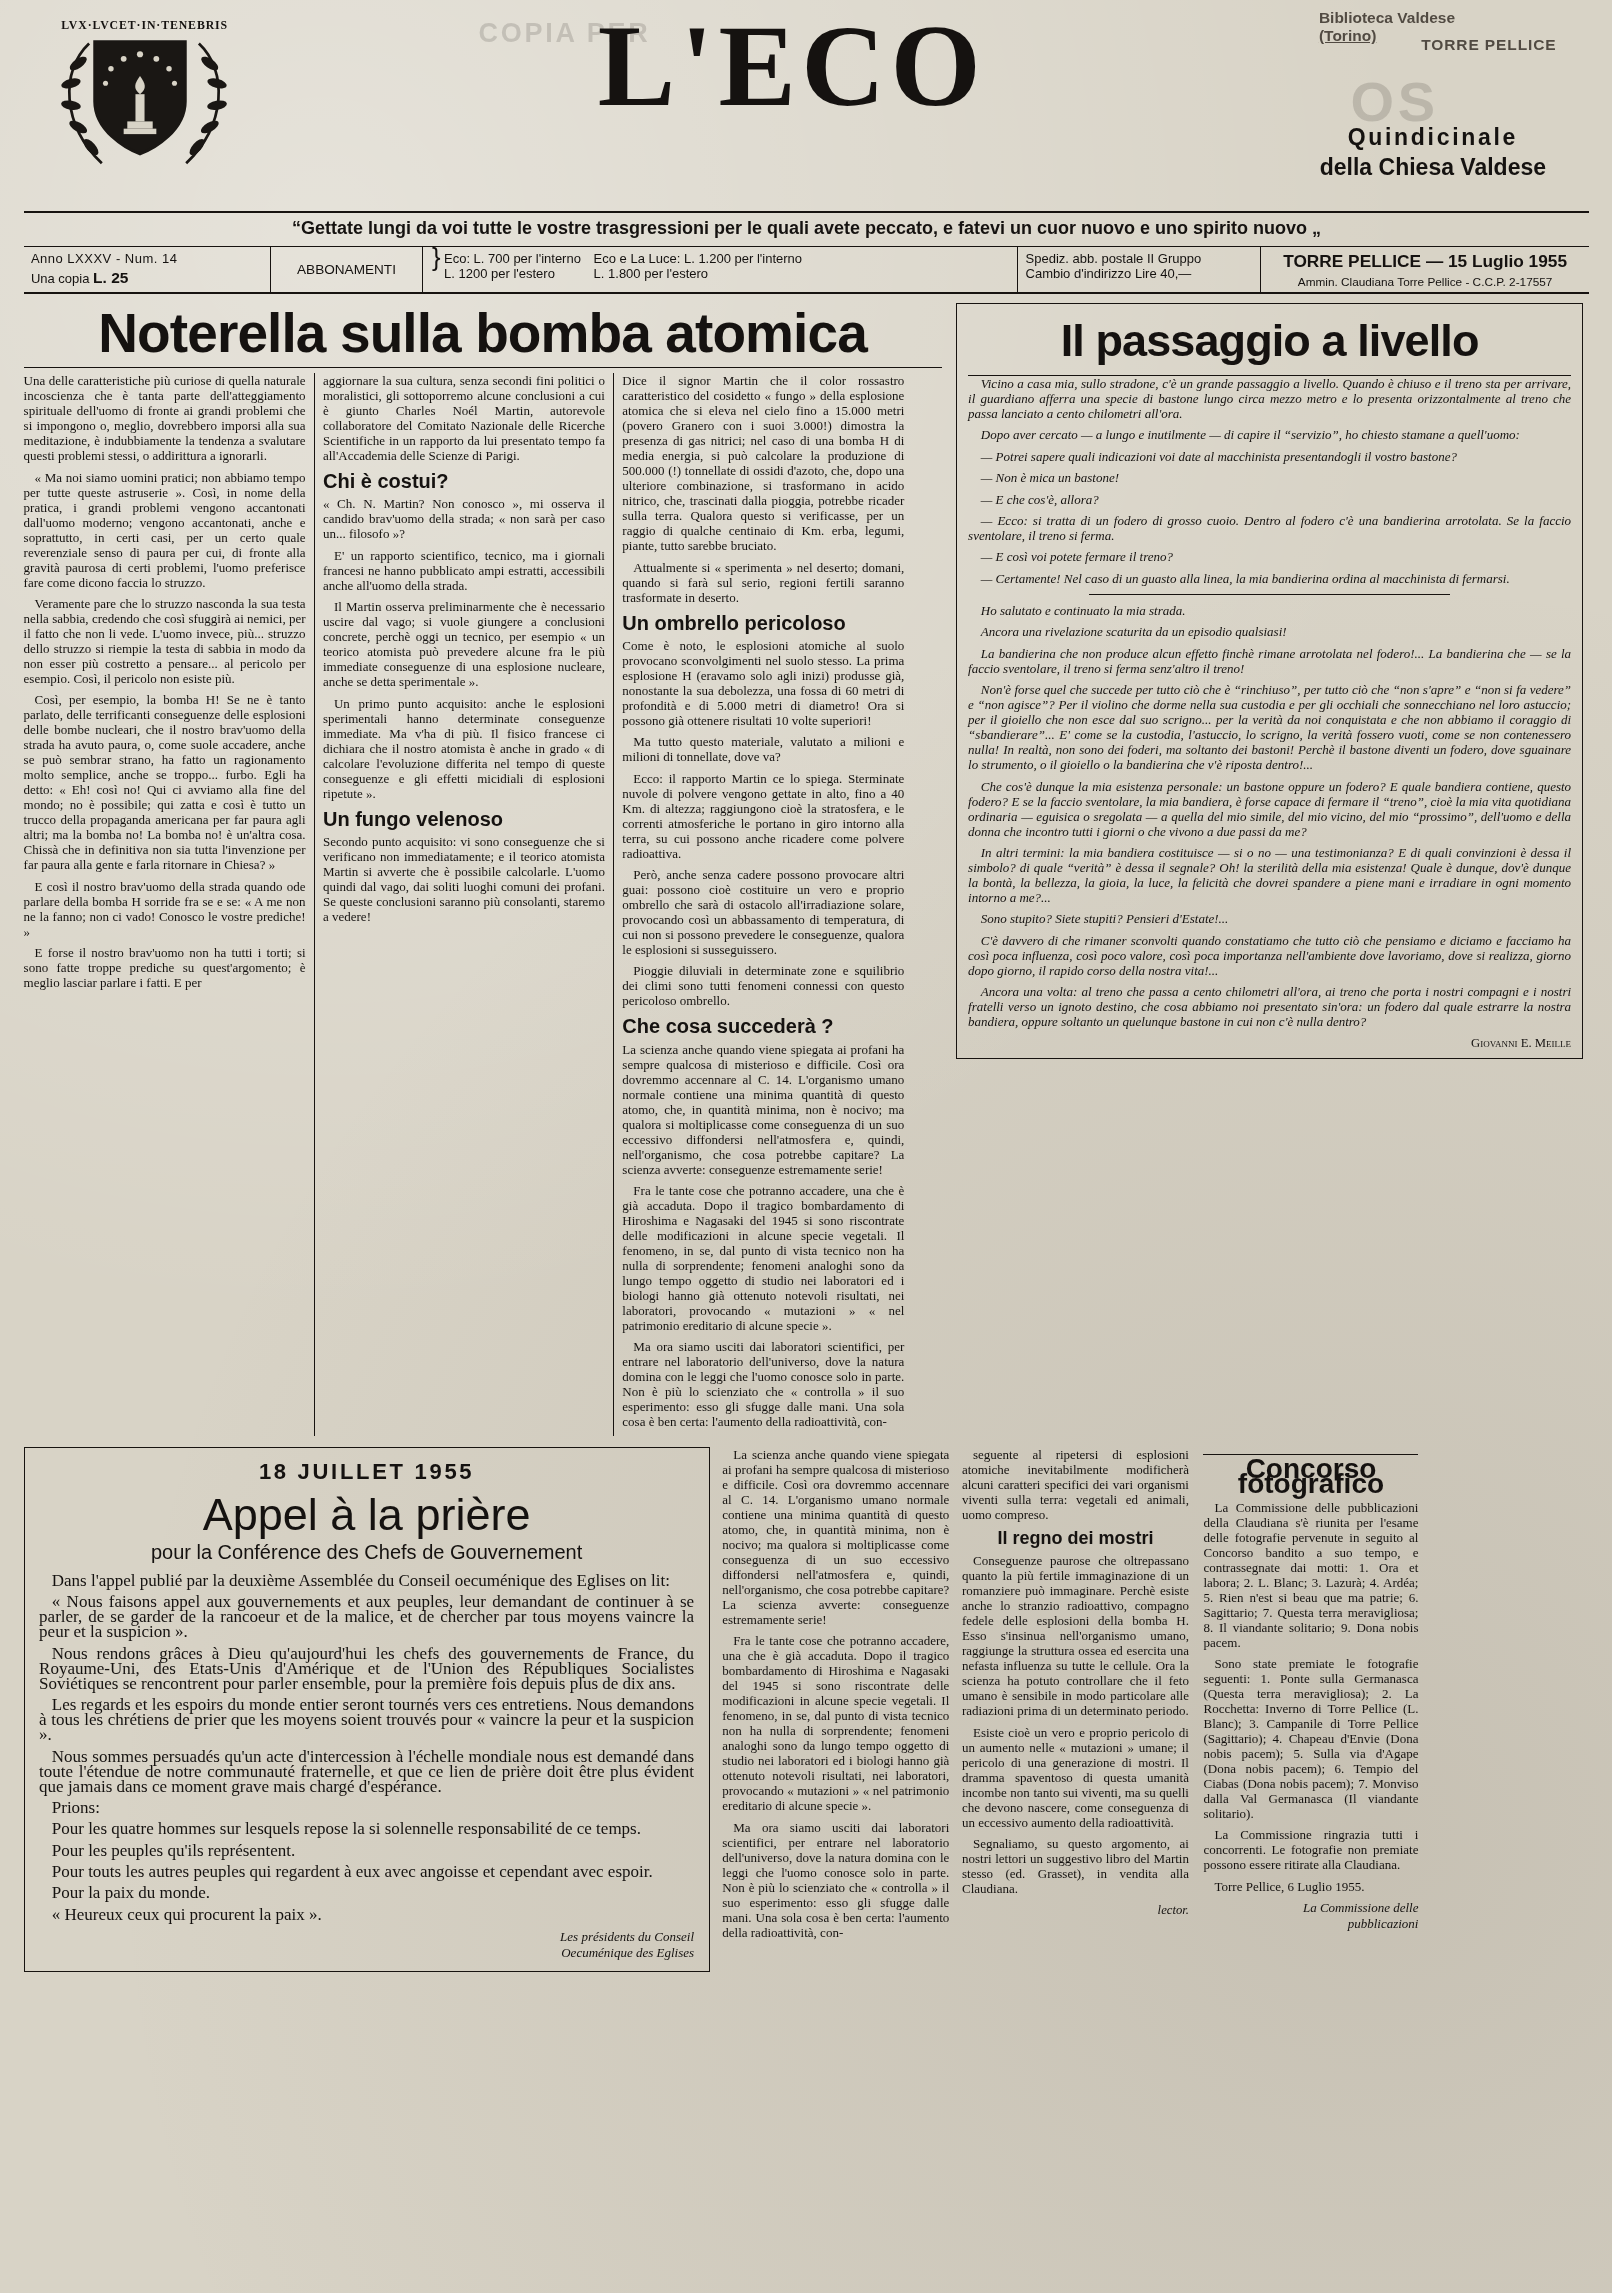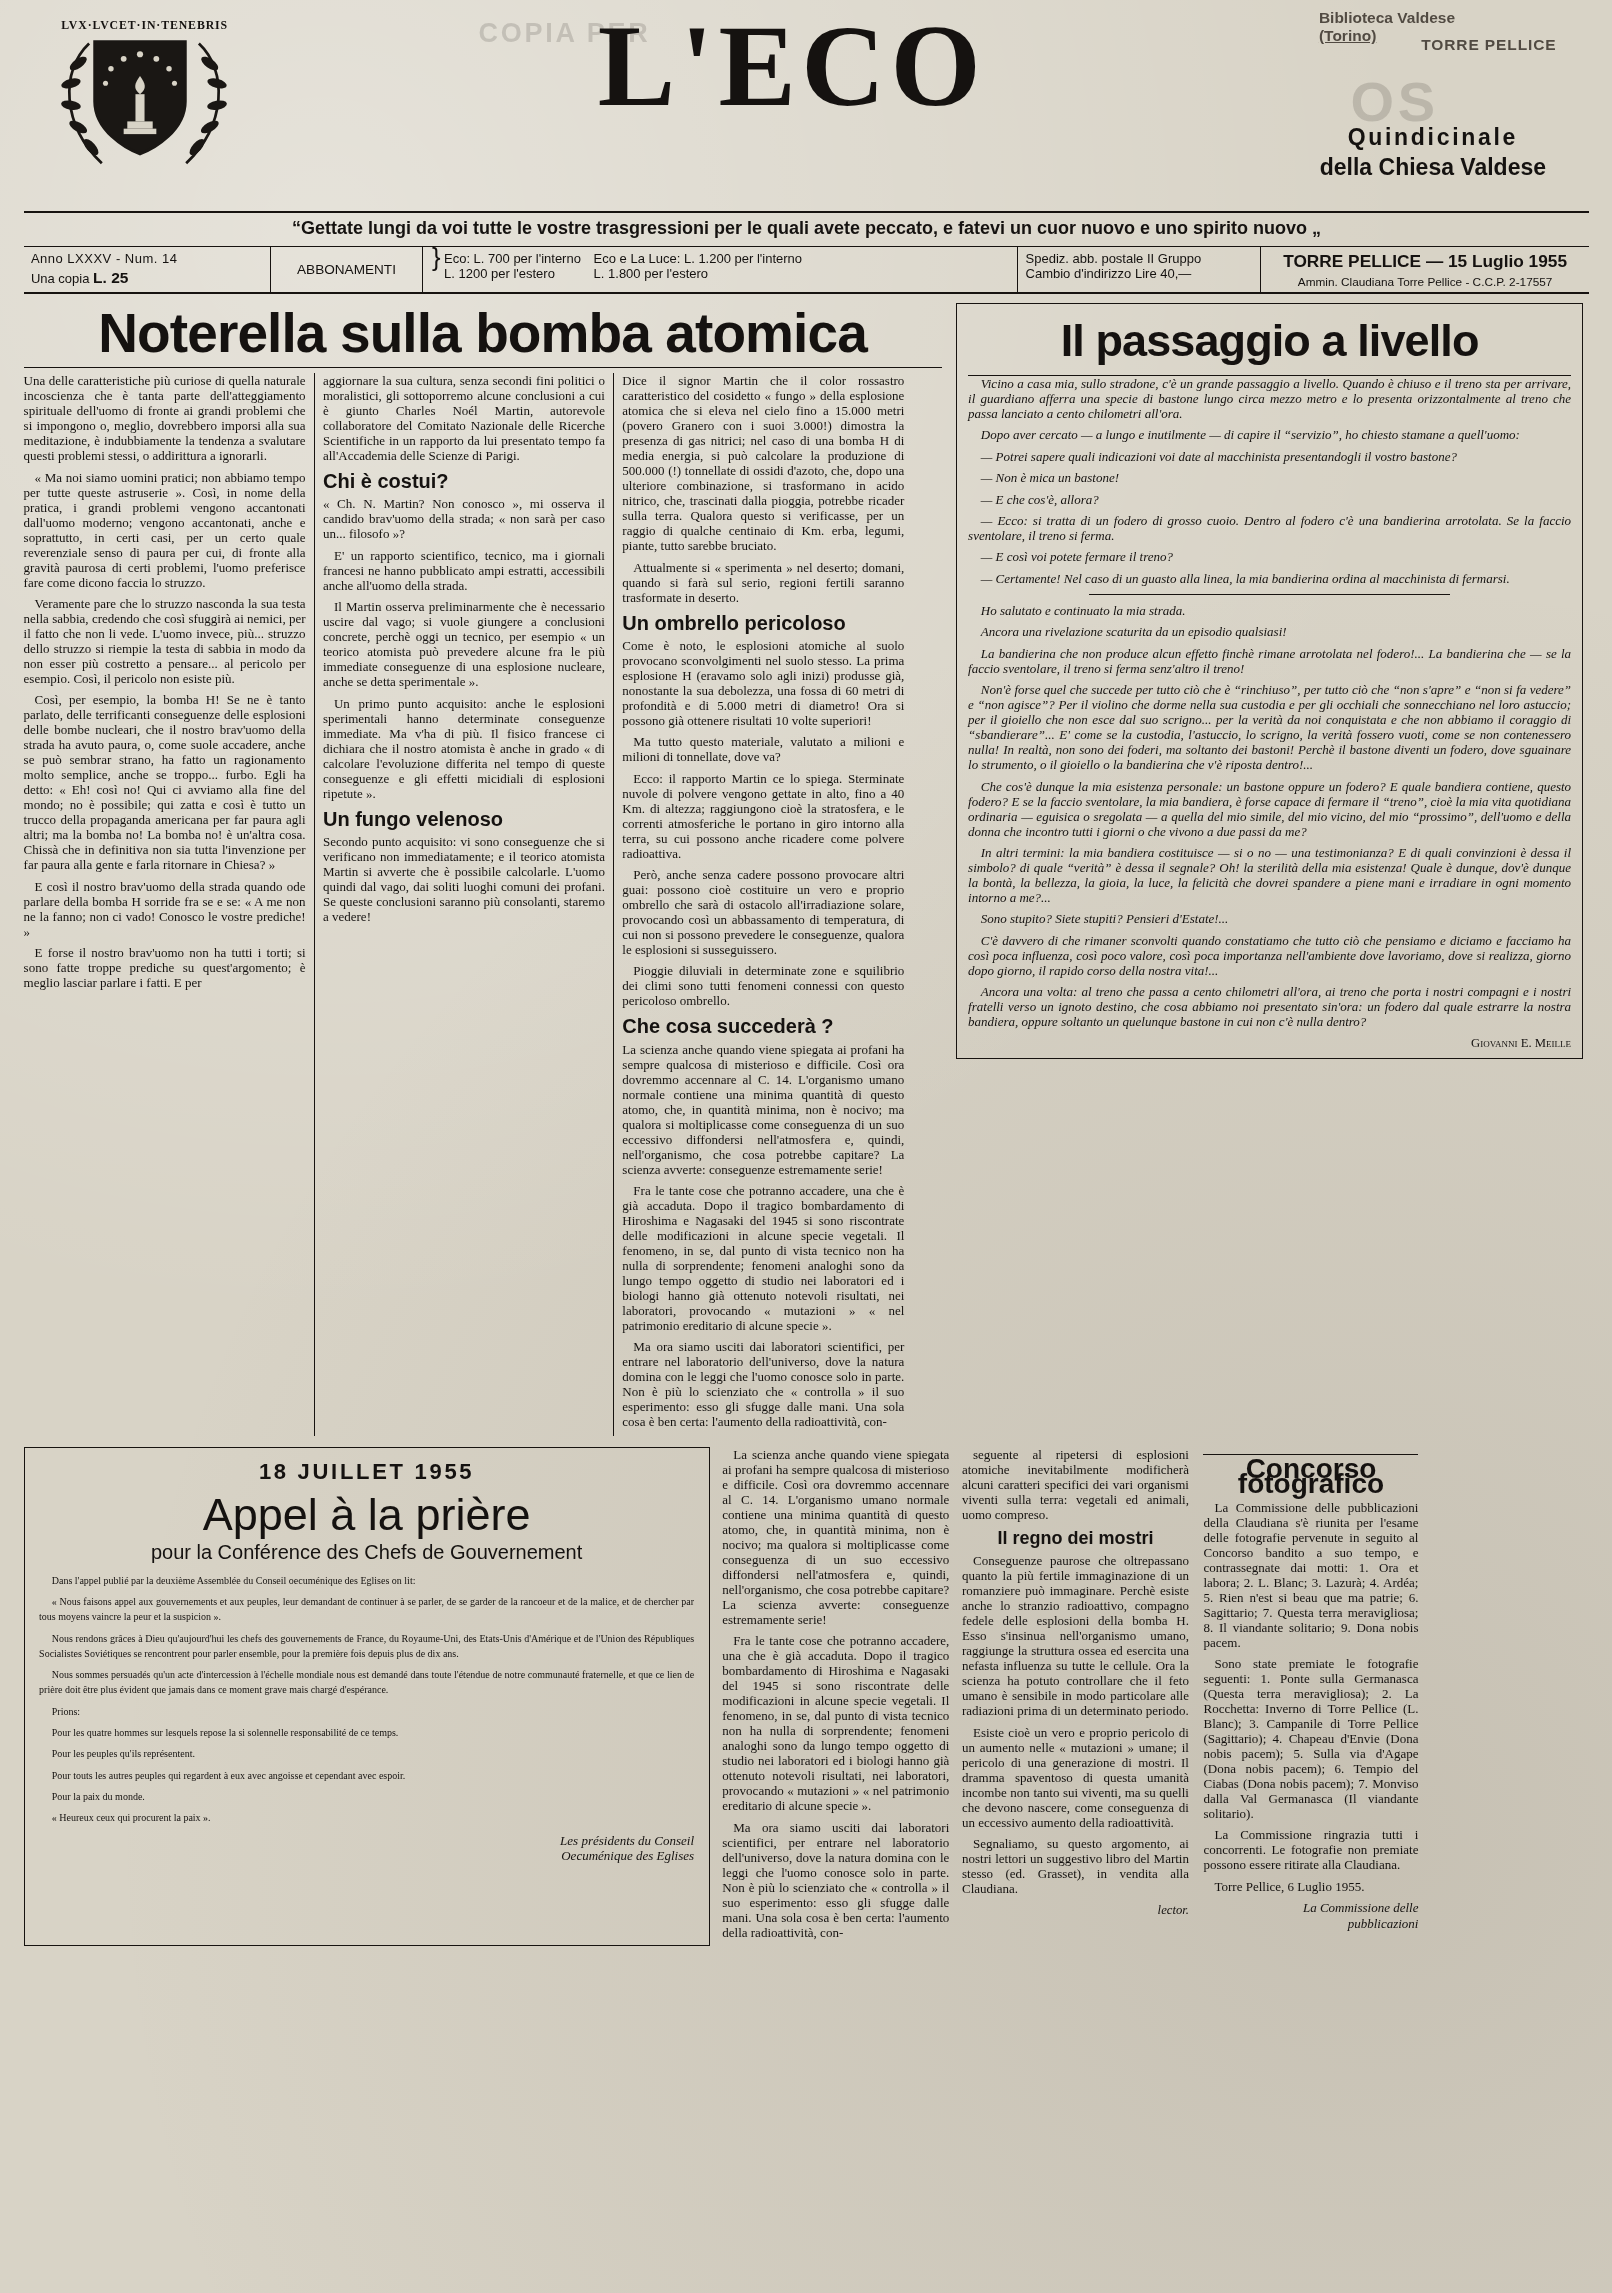--- a/index.html
+++ b/index.html
@@ -166,21 +166,21 @@
     font-size:22px; letter-spacing:2.7px; margin:1.8px 0 5.5px 0;
   }
   .appel .ttl {
     text-align:center; font-family:"Liberation Sans", sans-serif; font-weight:normal;
     font-size:45px; line-height:49px;
   }
   .appel .sub {
     text-align:center; font-family:"Liberation Sans", sans-serif;
     font-size:20px; margin:1.8px 0 9px 0;
   }
-  .appel .body { font-size:10px; line-height:15px; text-align:justify; }
+  .appel .body { font-size:17px; line-height:15px; text-align:justify; }
   .appel .body p { margin:0 0 6.4px 0; text-indent:12.7px; }
   .appel .signoff { text-align:right; font-style:italic; font-size:13px; margin-top:7.3px; line-height:15.5px;}
 
   .midcol { width:227px; margin-left:12.7px; font-size:13px; line-height:15px; text-align:justify;}
   .midcol p { margin:0 0 6.4px 0; text-indent:11px; }
   .rcol { width:227px; margin-left:12.7px; font-size:13px; line-height:15px; text-align:justify;}
   .rcol p { margin:0 0 6.4px 0; text-indent:11px; }
   .lastcol { width:215px; margin-left:14.5px; font-size:13px; line-height:15px; text-align:justify;}
   .lastcol p { margin:0 0 6.4px 0; text-indent:11px; }
   .smallhead {
@@ -373,20 +373,21 @@
   <div class="bottom-row">
 
     <div class="appel">
       <div class="date">18 JUILLET 1955</div>
       <div class="ttl">Appel à la prière</div>
       <div class="sub">pour la Conférence des Chefs de Gouvernement</div>
       <div class="body">
         <p class="noind">Dans l'appel publié par la deuxième Assemblée du Conseil oecuménique des Eglises on lit:</p>
         <p>« Nous faisons appel aux gouvernements et aux peuples, leur demandant de continuer à se parler, de se garder de la rancoeur et de la malice, et de chercher par tous moyens vaincre la peur et la suspicion ».</p>
         <p>Nous rendons grâces à Dieu qu'aujourd'hui les chefs des gouvernements de France, du Royaume-Uni, des Etats-Unis d'Amérique et de l'Union des Républiques Socialistes Soviétiques se rencontrent pour parler ensemble, pour la première fois depuis plus de dix ans.</p>
+        <p>Les regards et les espoirs du monde entier seront tournés vers ces entretiens. Nous demandons à tous les chrétiens de prier que les moyens soient trouvés pour « vaincre la peur et la suspicion ».</p>
         <p>Nous sommes persuadés qu'un acte d'intercession à l'échelle mondiale nous est demandé dans toute l'étendue de notre communauté fraternelle, et que ce lien de prière doit être plus évident que jamais dans ce moment grave mais chargé d'espérance.</p>
         <p>Prions:</p>
         <p>Pour les quatre hommes sur lesquels repose la si solennelle responsabilité de ce temps.</p>
         <p>Pour les peuples qu'ils représentent.</p>
         <p>Pour touts les autres peuples qui regardent à eux avec angoisse et cependant avec espoir.</p>
         <p>Pour la paix du monde.</p>
         <p>« Heureux ceux qui procurent la paix ».</p>
       </div>
       <div class="signoff">
         <div>Les présidents du Conseil</div>

